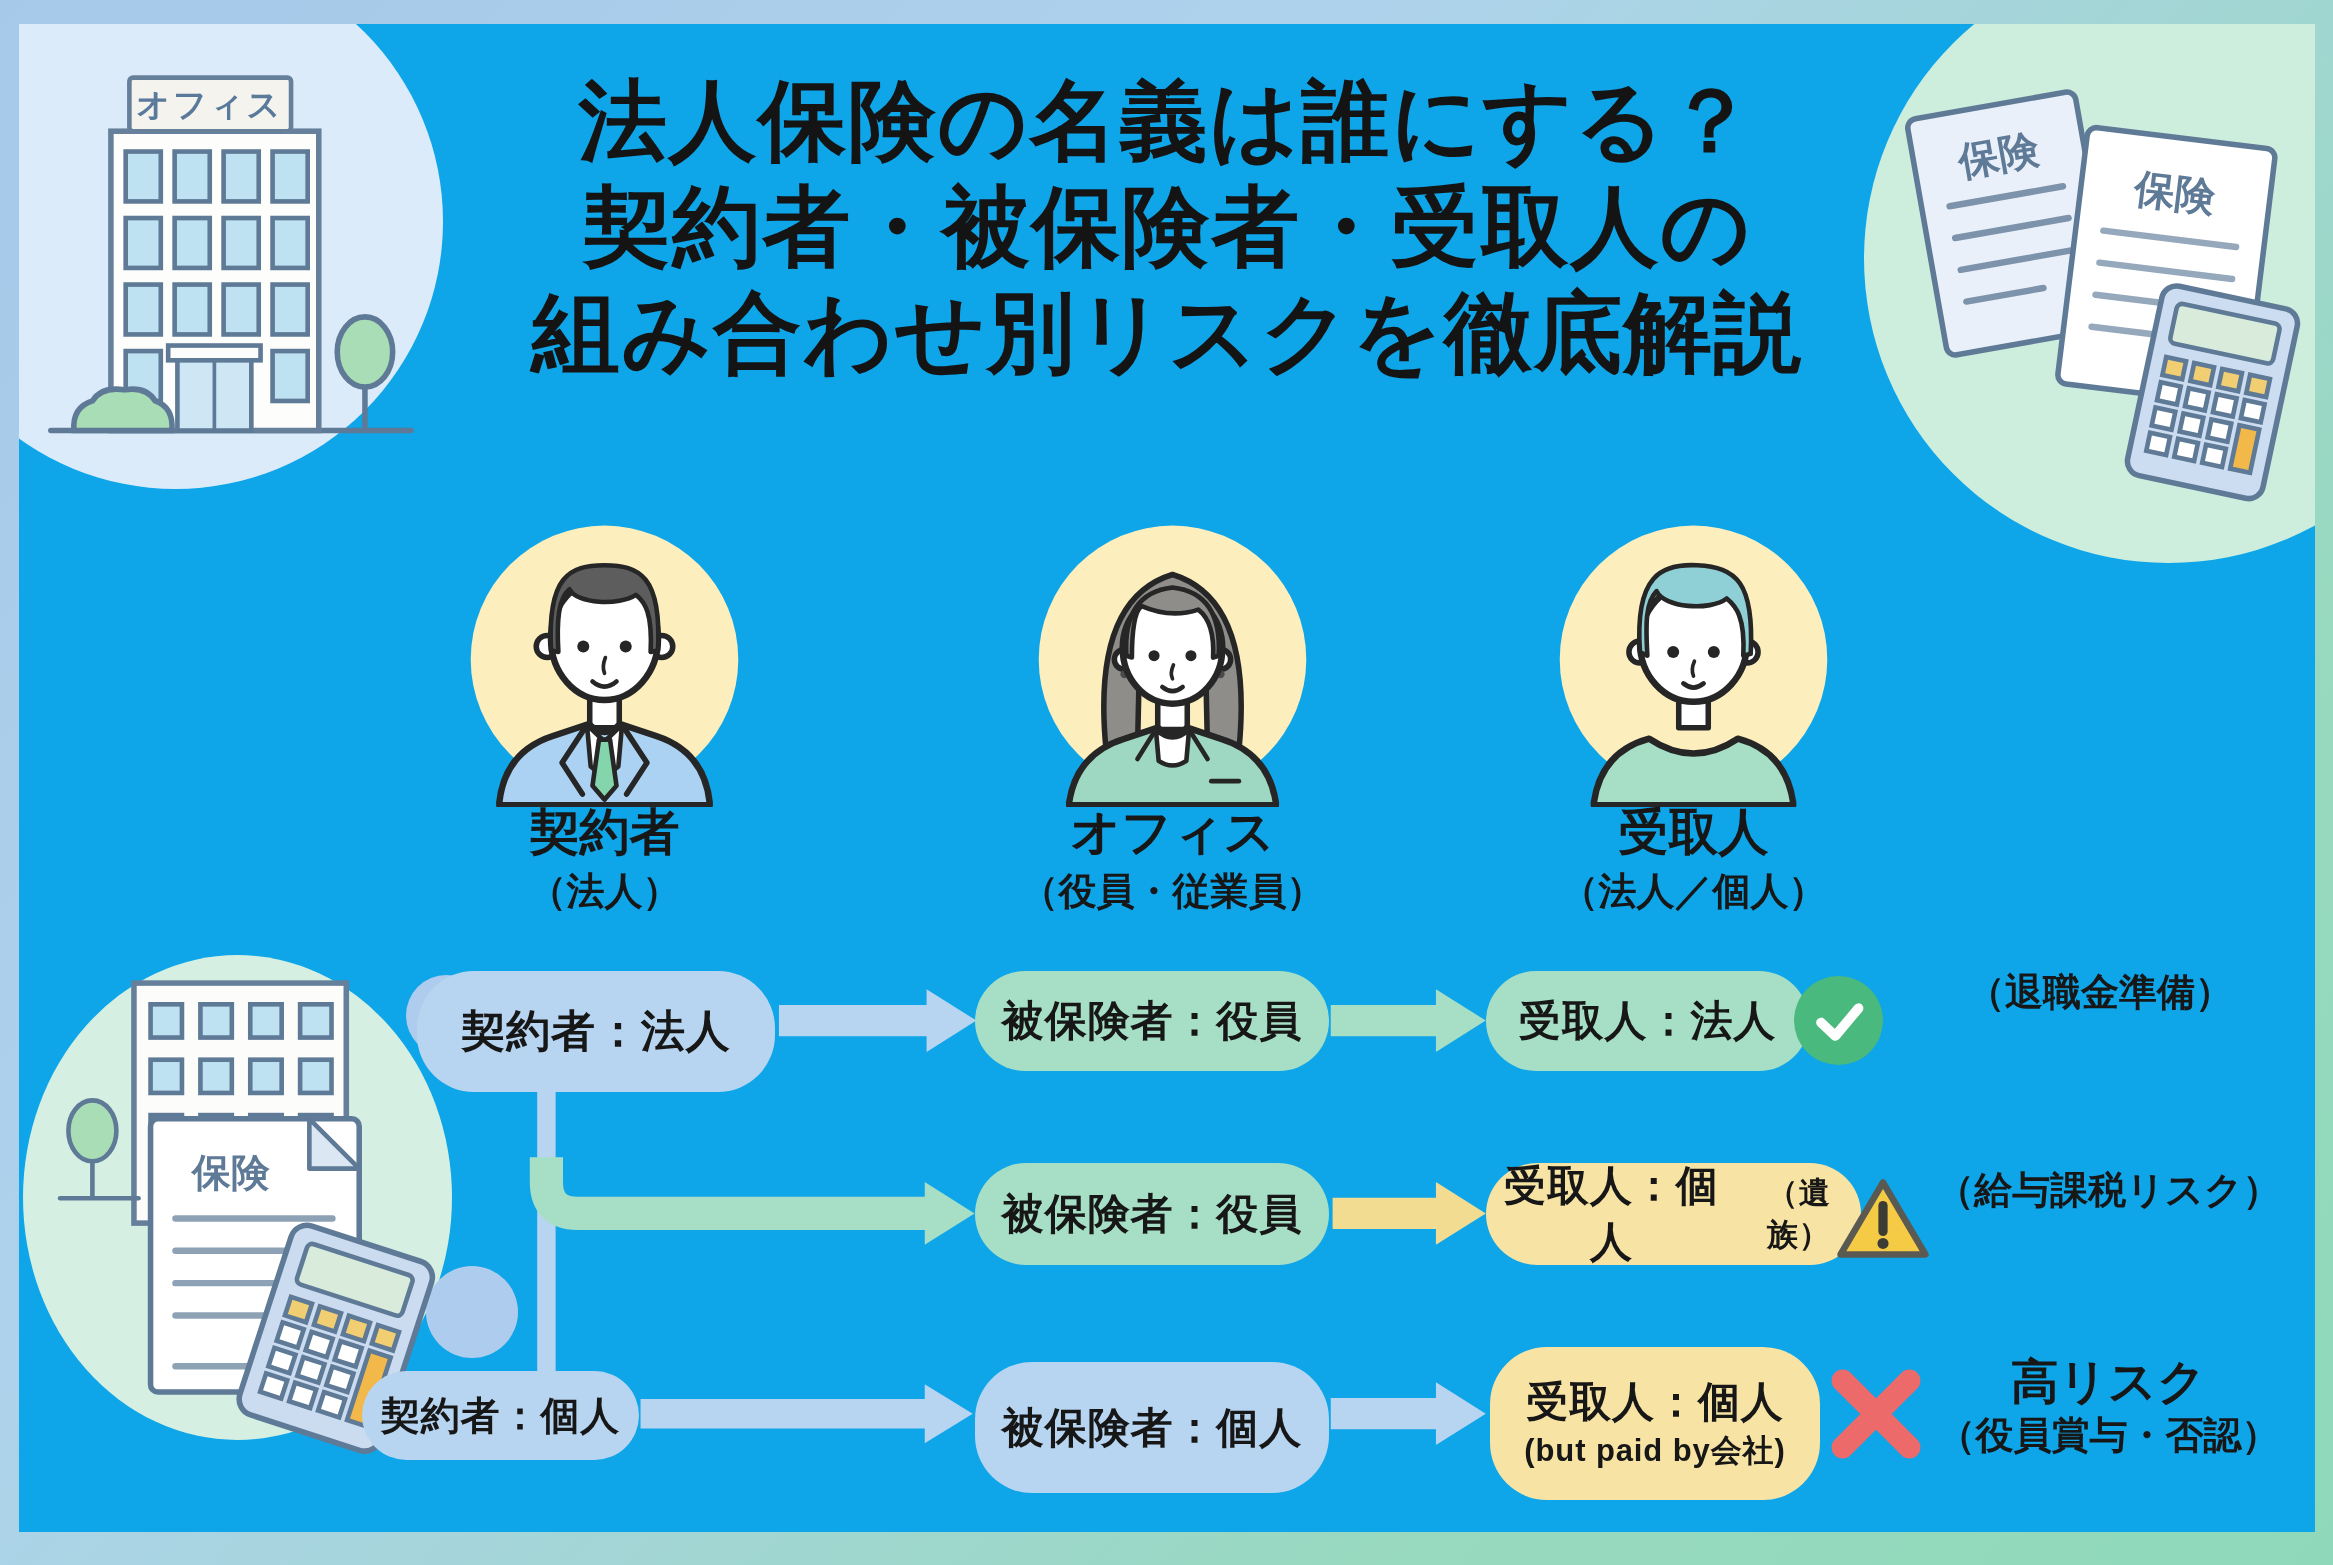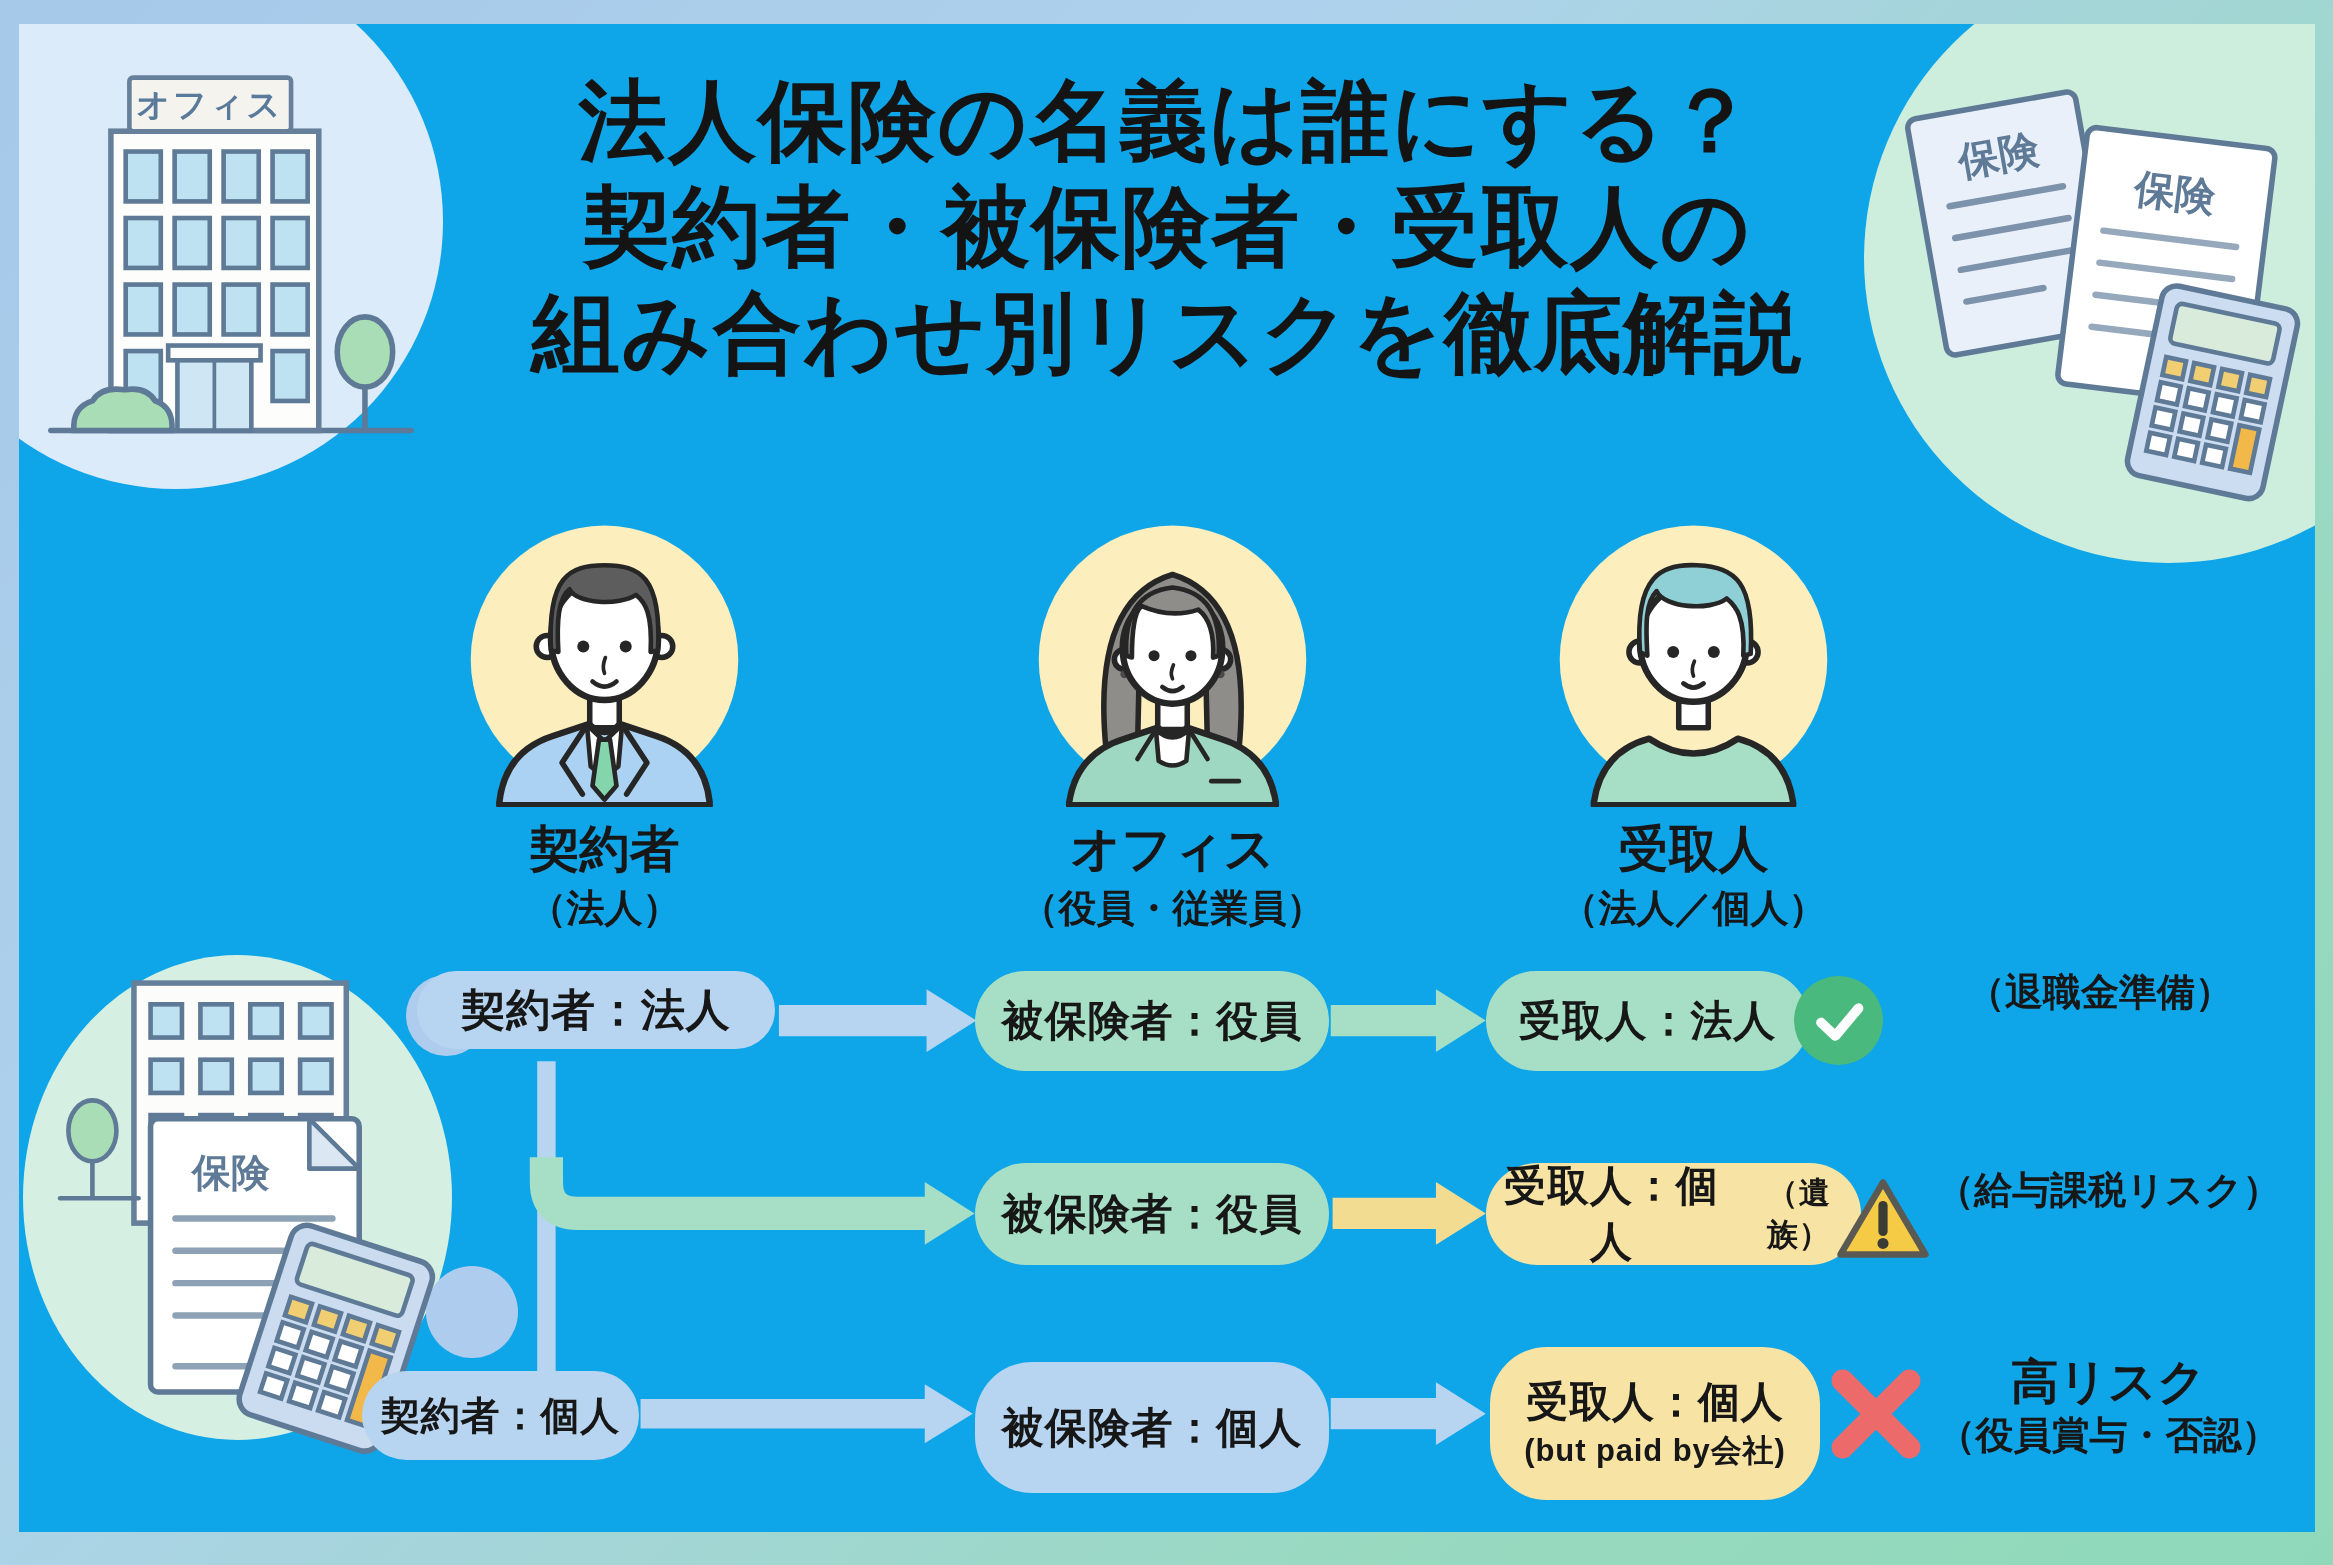--- a/index.html
+++ b/index.html
@@ -13,21 +13,21 @@
     background:#0ea5e9;overflow:hidden;
   }
   .stage{position:absolute;left:-18.5px;top:-24px;width:2333px;height:1565px;}
   .deco{position:absolute;border-radius:50%;}
   .layer{position:absolute;left:0;top:0;width:2333px;height:1565px;pointer-events:none;}
   .title{
     position:absolute;left:314px;top:68px;width:1707px;text-align:center;
     font-weight:900;color:#141414;font-size:88px;line-height:106px;letter-spacing:1.8px;
   }
   .role-label{position:absolute;width:369px;text-align:center;font-weight:900;color:#171717;}
-  .role-label .name{font-size:50px;line-height:55px;margin-top:17px;}
+  .role-label .name{font-size:50px;line-height:55px;}
   .role-label .sub{font-size:38px;line-height:48px;margin-top:7.4px;}
   .pill{
     position:absolute;border-radius:57px;display:flex;align-items:center;justify-content:center;
     font-weight:900;color:#171717;font-size:42px;letter-spacing:0.9px;text-align:center;
   }
   .pill.blue{background:#b7d5f1;}
   .pill.green{background:#a6dfc6;}
   .pill.yellow{background:#f7e3a3;}
   .pill .sub-inline{font-size:31px;font-weight:900;}
   .pill.stacked{flex-direction:column;gap:5.5px;}
@@ -274,21 +274,21 @@
 
       <path d="M1444 1315 H1558" stroke="#f2dc92" stroke-width="34" fill="none"></path>
       <polygon points="1556,1281 1610,1315 1556,1349" fill="#f2dc92"></polygon>
 
       <path d="M694 1532 H1004" stroke="#b7d5f1" stroke-width="32" fill="none"></path>
       <polygon points="1002,1500 1054,1532 1002,1564" fill="#b7d5f1"></polygon>
       <path d="M1442 1532 H1558" stroke="#b7d5f1" stroke-width="34" fill="none"></path>
       <polygon points="1556,1498 1610,1532 1556,1566" fill="#b7d5f1"></polygon>
     </svg>
 
-    <div class="pill blue" style="left:417px;top:971px;width:358px;height:78px;font-size:44px;">
+    <div class="pill blue" style="left:417px;top:971px;width:358px;height:121px;font-size:44px;">
       <span>契約者：法人</span>
     </div>
     <div class="pill green" style="left:975px;top:971px;width:354px;height:100px;">
       <span>被保険者：役員</span>
     </div>
     <div class="pill green" style="left:1486px;top:971px;width:323px;height:100px;">
       <span>受取人：法人</span>
     </div>
     <div class="check-badge">
       <svg width="72" height="72" viewBox="0 0 96 96">

